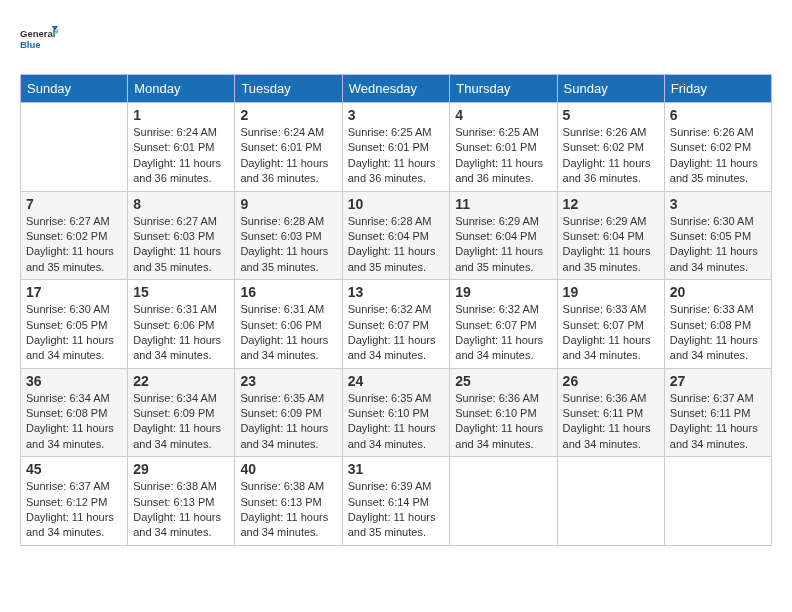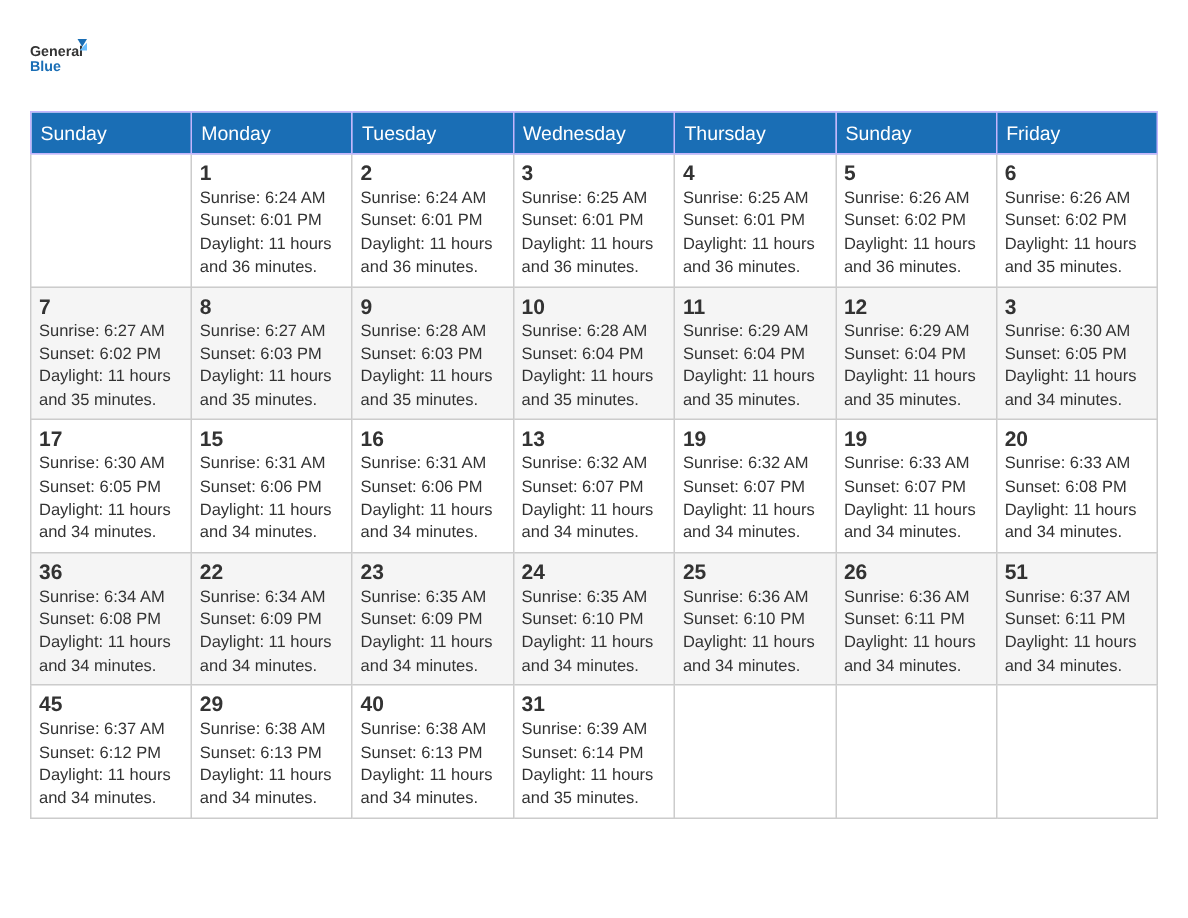--- a/index.html
+++ b/index.html
@@ -216,21 +216,21 @@
         </td>
         <td>
           <div class="day-number">25</div>
           <div class="day-info">Sunrise: 6:36 AM<br>Sunset: 6:10 PM<br>Daylight: 11 hours<br>and 34 minutes.</div>
         </td>
         <td>
           <div class="day-number">26</div>
           <div class="day-info">Sunrise: 6:36 AM<br>Sunset: 6:11 PM<br>Daylight: 11 hours<br>and 34 minutes.</div>
         </td>
         <td>
-          <div class="day-number">51</div>
+          <div class="day-number">27</div>
           <div class="day-info">Sunrise: 6:37 AM<br>Sunset: 6:11 PM<br>Daylight: 11 hours<br>and 34 minutes.</div>
         </td>
       </tr>
       <tr>
         <td>
           <div class="day-number">45</div>
           <div class="day-info">Sunrise: 6:37 AM<br>Sunset: 6:12 PM<br>Daylight: 11 hours<br>and 34 minutes.</div>
         </td>
         <td>
           <div class="day-number">29</div>

